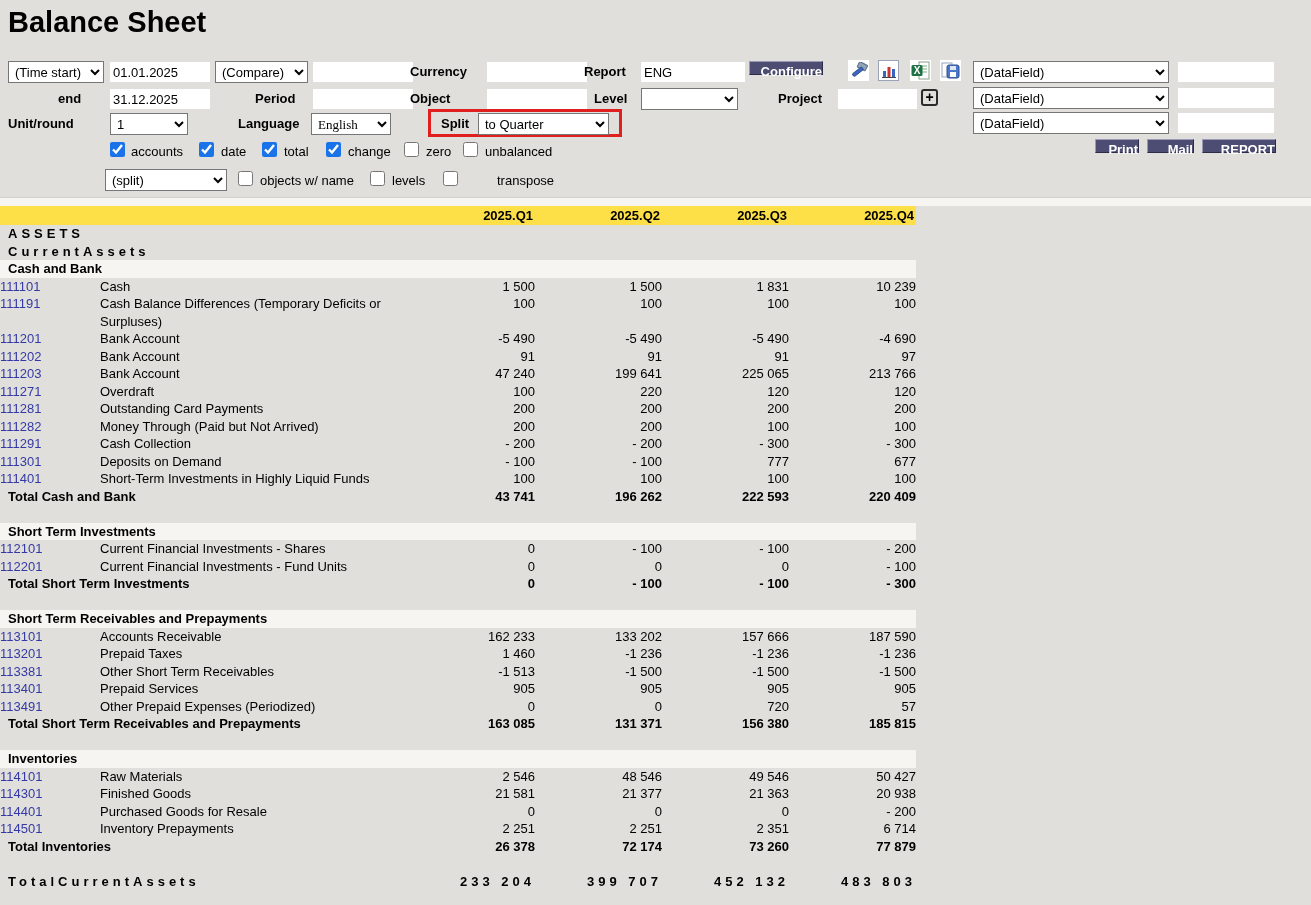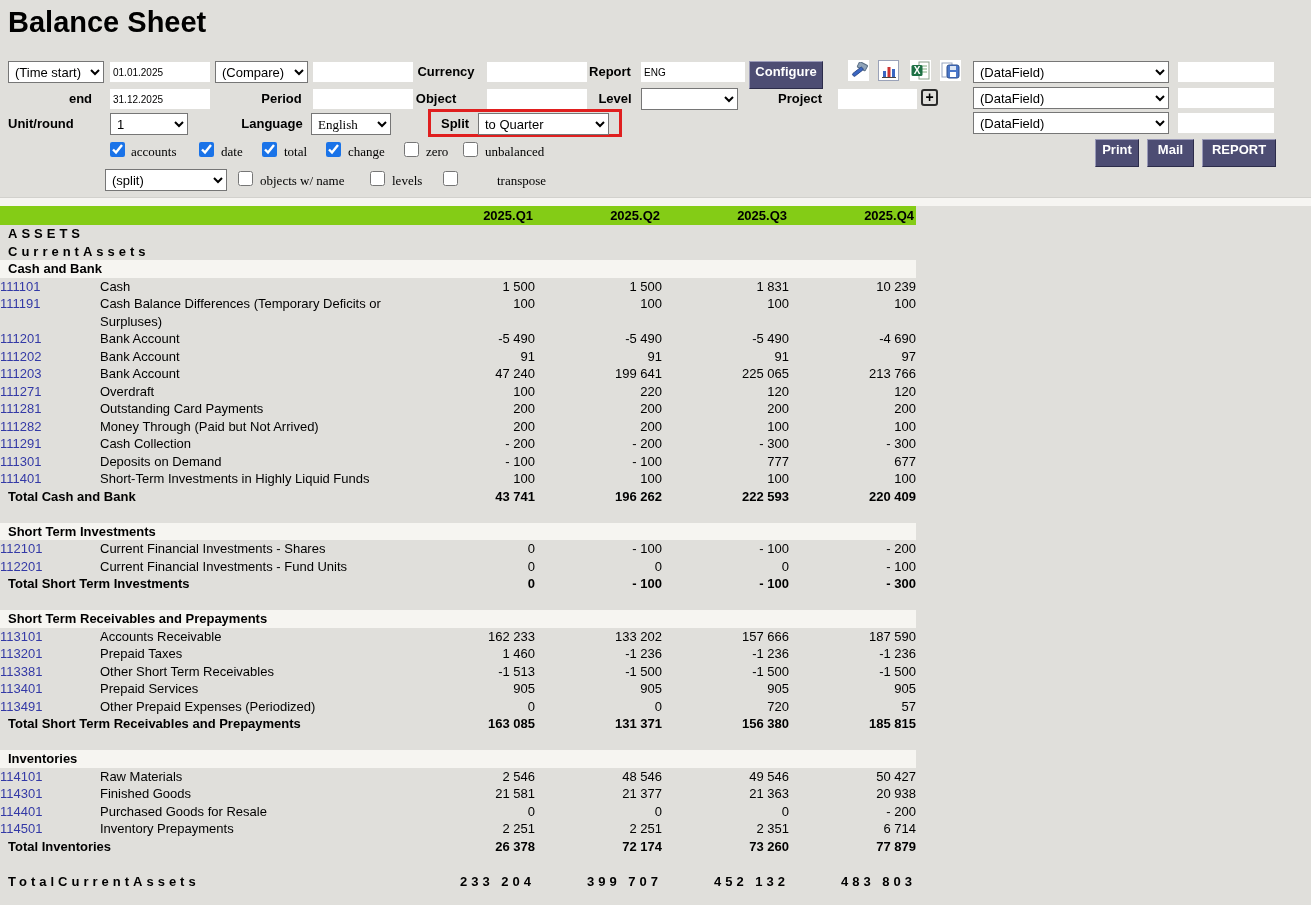--- a/index.html
+++ b/index.html
@@ -4,43 +4,43 @@
 <style>
   * { margin:0; padding:0; box-sizing:border-box; }
   html,body { background:#e0dfdb; }
   body { font-family:"Liberation Sans", sans-serif; color:#000; }
   .page { position:relative; width:1311px; height:905px; background:#e0dfdb; overflow:hidden; }
 
   .title { position:absolute; left:8px; top:6px; font-size:29px; font-weight:bold; }
 
   .abs { position:absolute; }
   .lbl { font-size:13px; font-weight:bold; white-space:nowrap; }
-  .lbl.r { text-align:center; }
-  .cb-lbl { font-size:13px; font-weight:normal; white-space:nowrap;font-family:Liberation Serif, serif; }
-
-  input[type=text] { height:20px; border:none; background:#fff; font-family:"Liberation Sans",sans-serif; font-size:10px; padding:0 3px; outline:none; }
+  .lbl.r { text-align:left; }
+  .cb-lbl { font-size:13px; font-weight:normal; white-space:nowrap; }
+
+  input[type=text] { height:20px; border:none; background:#fff; font-family:"Liberation Sans",sans-serif; font-size:13px; padding:0 3px; outline:none; }
   select { height:22px; border:1px solid #767676; background:#fff; font-family:"Liberation Sans",sans-serif; font-size:13px; padding:0 2px; }
   input[type=checkbox] { width:15px; height:15px; accent-color:#1a73e8; }
 
   .btn { display:inline-block; background:#4d4d73; color:#fff; font-size:13px; font-weight:bold;
-         text-align:center; line-height:20px; height:28px; border:1px solid;
+         text-align:right; line-height:20px; height:14px; border:1px solid;
          border-color:#9a9ab8 #2c2c4a #2c2c4a #9a9ab8; cursor:pointer; }
 
   .red-box { border:3px solid #e01f1f; background:transparent; }
 
   .icon-tile { width:21px; height:21px; background:#fff; display:flex; align-items:center; justify-content:center; cursor:pointer; }
   .plus-box { width:17px; height:17px; border:2px solid #2b2b2b; border-radius:3px; background:#e0dfdb;
               font-size:14px; font-weight:bold; line-height:12px; text-align:center; cursor:pointer; }
 
   .separator { position:absolute; left:0; top:197px; width:1311px; height:9px; background:#f6f5f2; border-top:1px solid #d2d1cd; }
 
   table.report { border-collapse:collapse; table-layout:fixed; width:916px; }
   table.report td, table.report th { font-size:13px; line-height:17.5px; padding:0; vertical-align:top; white-space:normal; }
   table.report th { font-weight:bold; }
-  tr.hdr th { background:#84cc16; text-align:right; padding-right:2px; height:19px; line-height:19px;margin-top:25px; }
+  tr.hdr th { background:#fde047; text-align:right; padding-right:2px; height:19px; line-height:19px;margin-top:25px; }
   tr.hdr th.lblc { text-align:left; }
   td.code { padding-left:8px; color:#3339a6; }
   td.code span { cursor:pointer; }
   td.name { padding-left:8px; }
   td.num { text-align:right; padding-right:2px; white-space:nowrap; }
   tr.group td { background:#f6f5f1; font-weight:bold; padding-left:8px; }
   tr.total td { font-weight:bold; }
   tr.total td.tlabel { padding-left:8px; }
   tr.spread td { font-weight:bold; letter-spacing:4px; padding-left:8px; }
   tr.blank td { height:17.5px; }

